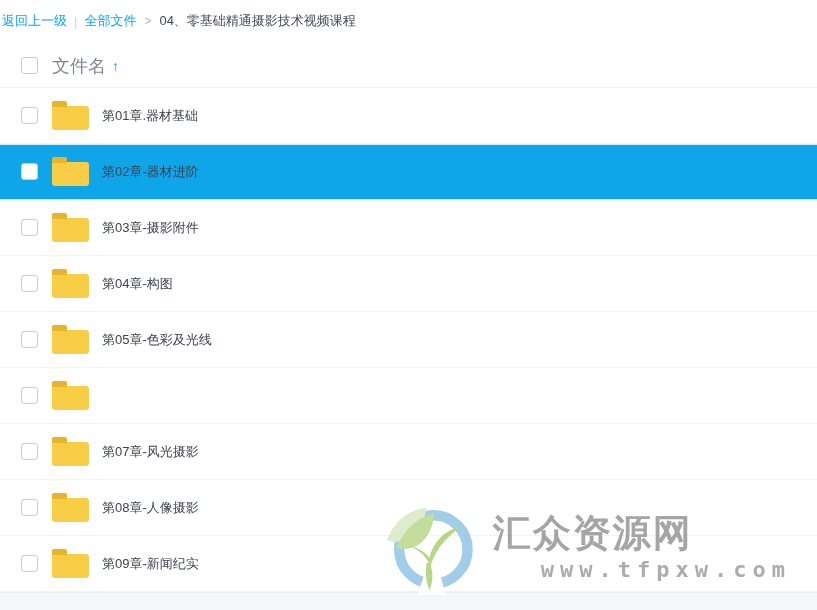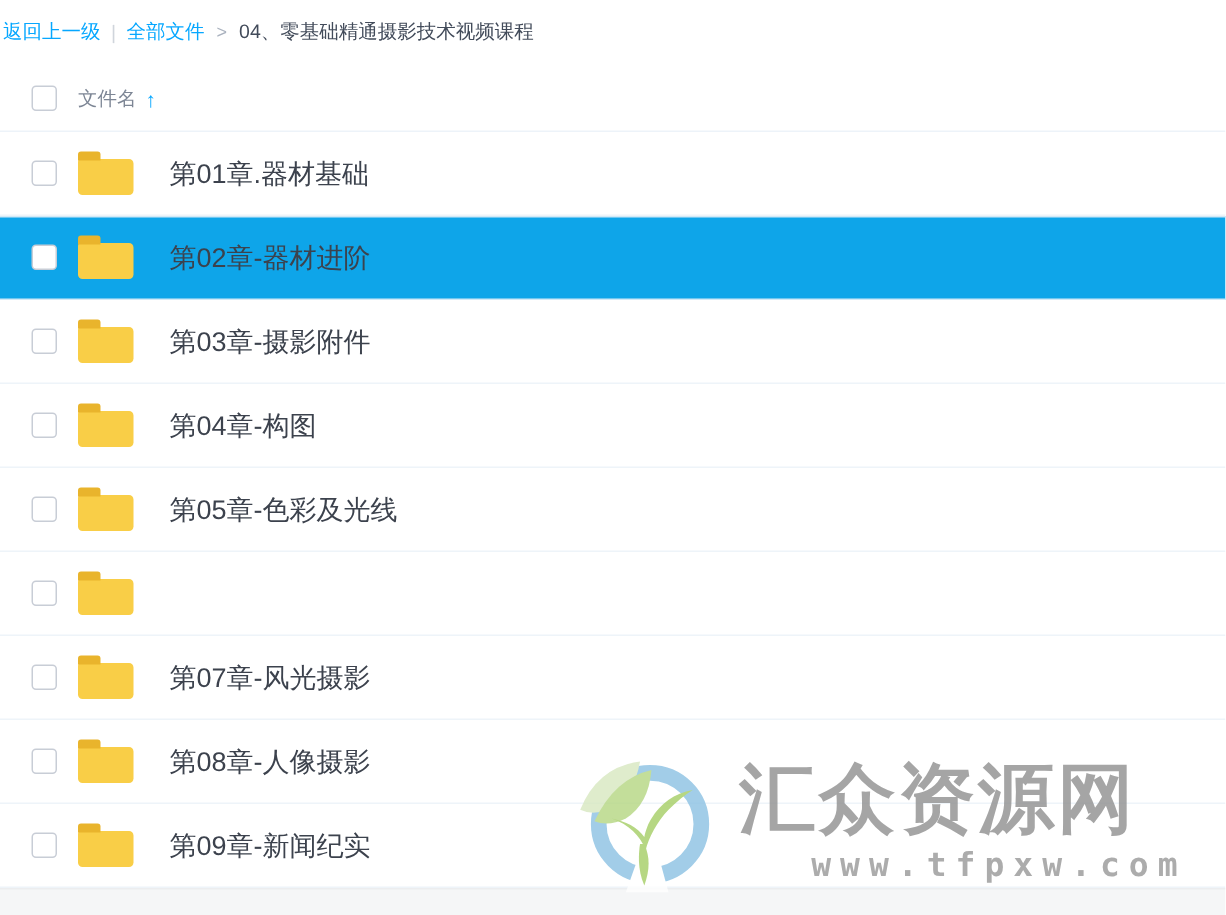--- a/index.html
+++ b/index.html
@@ -40,21 +40,21 @@
     border-radius: 3px;
     background: #fff;
     flex: 0 0 auto;
     cursor: pointer;
   }
   .sort-field {
     display: flex; align-items: center;
     margin-left: 14px;
     cursor: pointer;
   }
-  .header-label { font-size: 13px; color: #7d8695; }
+  .header-label { font-size: 18px; color: #7d8695; }
   .sort-arrow { color: #06a7ff; font-size: 14px; font-weight: bold; margin-left: 6px; }
 
   
   .file-list { }
   .row {
     height: 56px;
     display: flex;
     align-items: center;
     padding-left: 21px;
     border-bottom: 1px solid #eef4f9;
@@ -76,22 +76,22 @@
   }
   .folder-icon::before {
     content: "";
     position: absolute;
     top: -5px; left: 0;
     width: 15px; height: 6px;
     background: #e9b42c;
     border-radius: 2px 2px 0 0;
   }
   .file-name {
-    margin-left: 24px;
-    font-size: 18px;
+    margin-left: 13px;
+    font-size: 13px;
     color: #3c424d;
   }
 
   
   .bottom-band {
     position: absolute;
     left: 0; right: 0; bottom: 0;
     height: 18px;
     background: #f5f6f7;
     border-top: 1px solid #ecedef;
@@ -104,21 +104,21 @@
     bottom: 15px;
     display: flex;
     align-items: center;
     gap: 15px;
     opacity: 0.82;
     pointer-events: none;
   }
   .wm-logo { width: 95px; height: 95px; flex: 0 0 auto; }
   .wm-text { display: flex; flex-direction: column; align-items: flex-start; }
   .wm-title {
-    font-size: 51px;
+    font-size: 38px;
     font-weight: bold;
     color: #929292;
     letter-spacing: 2px;
     line-height: 1.1;
     white-space: nowrap;
   }
   .wm-url {
     font-family: "DejaVu Sans Mono", "Liberation Mono", monospace;
     font-size: 22px;
     font-weight: bold;

